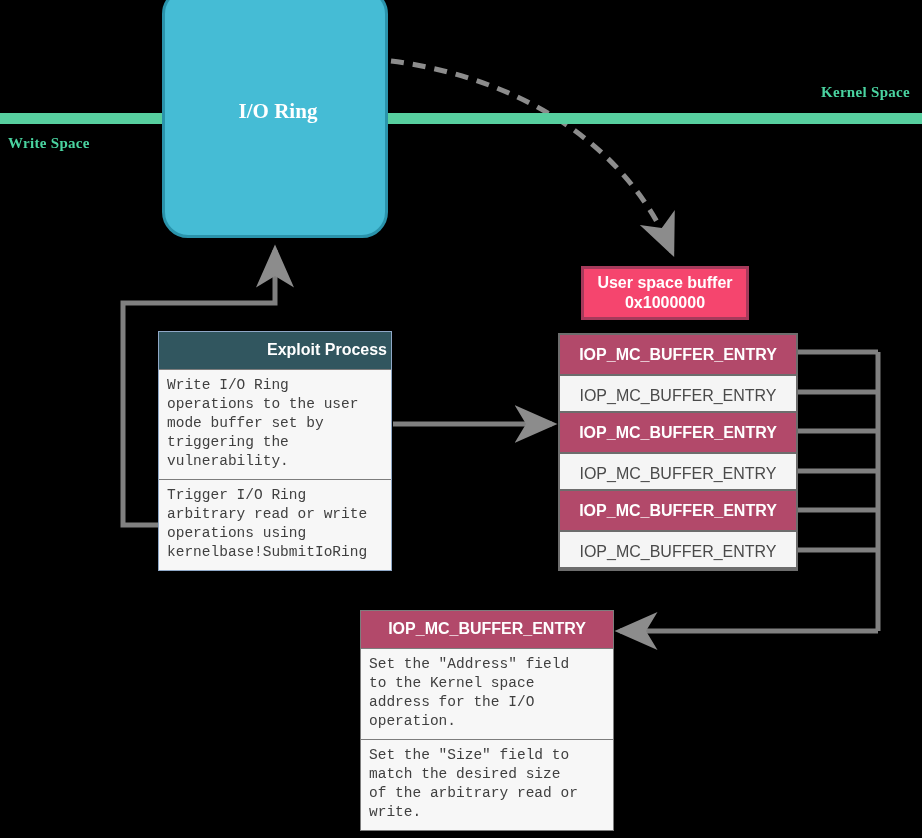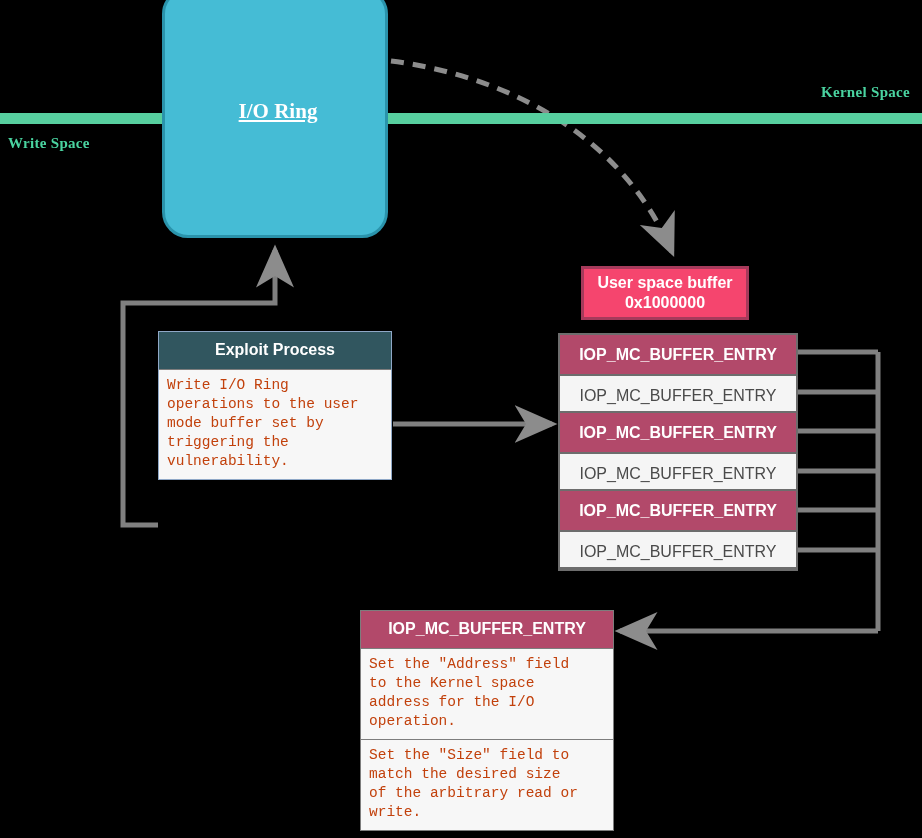--- a/index.html
+++ b/index.html
@@ -58,47 +58,46 @@
   #io-ring-label {
     position: absolute;
     left: 0;
     top: 108px;
     width: 226px;
     text-align: center;
     font-family: "Liberation Serif", serif;
     font-weight: bold;
     font-size: 21px;
     color: #ffffff;
-    text-decoration: underline;
   }
 
   
   #exploit-process-card {
     position: absolute;
     left: 158px;
     top: 331px;
     width: 234px;
     border: 1px solid #8fa8c7;
     box-sizing: border-box;
     background: #f7f7f7;
   }
   #exploit-process-card .card-header {
     background: #31565f;
     color: #ffffff;
     font-family: "Liberation Sans", sans-serif;
     font-weight: bold;
     font-size: 16px;
-    text-align: center;
+    text-align: right;
     padding: 9px 4px 10px 4px;
   }
   .card-body {
     font-family: "Liberation Mono", monospace;
     font-size: 14.5px;
     line-height: 19px;
-    color: #c2410c;
+    color: #404040;
     padding: 6px 8px 8px 8px;
     background: #f7f7f7;
     border-top: 1px solid #7d7d7d;
     white-space: pre-line;
   }
   .card-body:first-of-type { border-top: none; }
 
   
   #user-space-buffer-box {
     position: absolute;
@@ -221,20 +220,24 @@
     <div id="io-ring-label">I/O Ring</div>
   </div>
 
   <div id="exploit-process-card">
     <div class="card-header">Exploit Process</div>
     <div class="card-body">Write I/O Ring
 operations to the user
 mode buffer set by
 triggering the
 vulnerability.</div>
+    <div class="card-body">Trigger I/O Ring
+arbitrary read or write
+operations using
+kernelbase!SubmitIoRing</div>
   </div>
 
   <div id="user-space-buffer-box">
     <div class="buf-text">User space buffer
 0x1000000</div>
   </div>
 
   <div id="entry-list">
     <div class="entry-row filled">IOP_MC_BUFFER_ENTRY</div>
     <div class="entry-row empty">IOP_MC_BUFFER_ENTRY</div>

